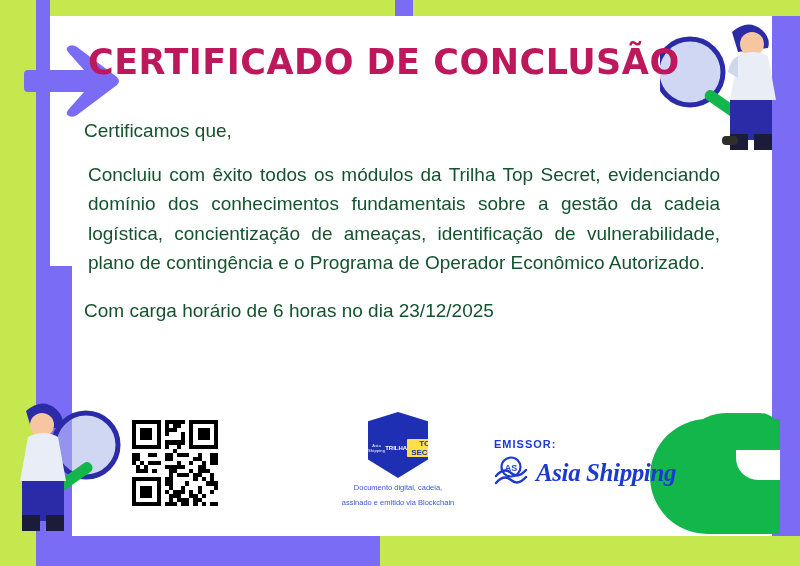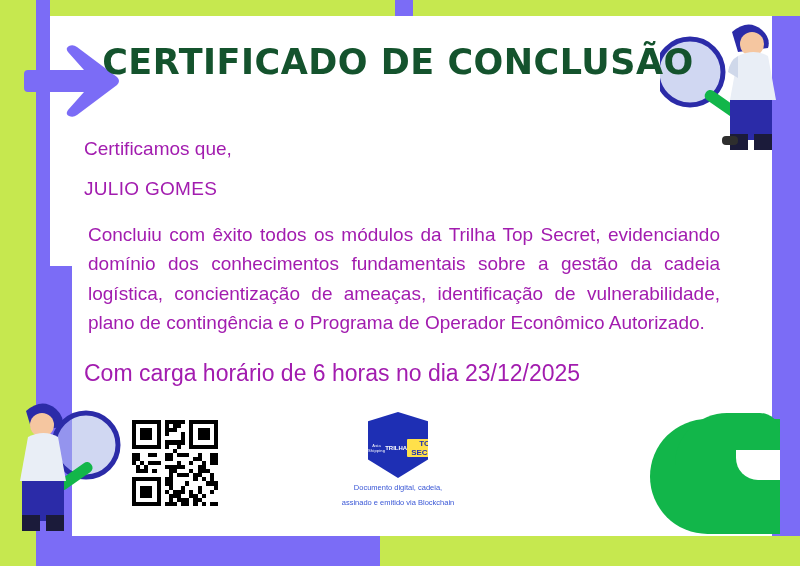--- a/index.html
+++ b/index.html
@@ -98,53 +98,52 @@
     width: 98px;
     height: 74px;
   }
 
   
   .title {
     position: absolute;
     left: 88px;
     top: 42px;
     width: 620px;
-    text-align: center;
     font-size: 35px;
     font-weight: bold;
     letter-spacing: 0.5px;
-    color: #14532d;
+    color: #be185d;
     font-family: "DejaVu Sans", sans-serif;
   }
 
   
   .body-block {
     position: absolute;
     left: 84px;
-    top: 138px;
+    top: 120px;
     width: 636px;
-    color: #a21caf;
+    color: #14532d;
   }
   .line-certificamos {
     font-size: 19px;
     margin-bottom: 18px;
   }
   .line-name {
     font-size: 19px;
     margin-bottom: 20px;
     letter-spacing: 0.3px;
   }
   .paragraph {
     font-size: 19px;
     line-height: 1.55;
     text-align: justify;
     margin: 0 0 22px 4px;
   }
   .line-carga {
-    font-size: 23px;
+    font-size: 19px;
   }
 
   
   .qr {
     position: absolute;
     left: 128px;
     top: 416px;
     width: 86px;
     height: 86px;
     background: #ffffff;
@@ -336,21 +335,20 @@
       <rect x="14" y="86" width="42" height="40" fill="#2b2ba8"></rect>
       <rect x="14" y="120" width="18" height="16" fill="#1b1b3a"></rect>
       <rect x="38" y="120" width="18" height="16" fill="#1b1b3a"></rect>
     </svg>
   </div>
 
   <div class="title">CERTIFICADO DE CONCLUSÃO</div>
 
   <div class="body-block">
     <div class="line-certificamos">Certificamos que,</div>
-    <div class="line-name">JULIO GOMES</div>
     <p class="paragraph">Concluiu com êxito todos os módulos da Trilha Top Secret, evidenciando domínio dos conhecimentos fundamentais sobre a gestão da cadeia logística, concientização de ameaças, identificação de vulnerabilidade, plano de contingência e o Programa de Operador Econômico Autorizado.</p>
     <div class="line-carga">Com carga horário de 6 horas no dia 23/12/2025</div>
   </div>
 
   <div class="qr">
     <div class="qr-grid" id="qrgrid">
         <i class="on"></i>
         <i class="on"></i>
         <i class="on"></i>
         <i class="on"></i>
@@ -802,14 +800,28 @@
         <div class="seal-l2">TOP SECRET</div>
         <div class="seal-globe">
           <div class="seal-cap"></div>
         </div>
       </div>
     </div>
     <div class="seal-note">Documento digital, cadeia,</div>
     <div class="seal-note">assinado e emitido via Blockchain</div>
   </div>
 
+  <div class="emissor-wrap">
+    <div class="emissor-label">EMISSOR:</div>
+    <div class="asia-row">
+      <div class="asia-mark">
+        <svg viewBox="0 0 34 34" width="34" height="34">
+          <path d="M2 20 q8 -9 15 -3 q7 6 15 -3" fill="none" stroke="#1d3ad0" stroke-width="2.4" stroke-linecap="round"></path>
+          <path d="M2 27 q8 -9 15 -3 q7 6 15 -3" fill="none" stroke="#1d3ad0" stroke-width="2.4" stroke-linecap="round"></path>
+          <circle cx="17" cy="11" r="9.5" fill="none" stroke="#1d3ad0" stroke-width="2.2"></circle>
+          <text x="17" y="15" font-size="9" font-weight="bold" fill="#1d3ad0" text-anchor="middle" font-family="Liberation Sans, sans-serif">AS</text>
+        </svg>
+      </div>
+      <div class="asia-name">Asia Shipping</div>
+    </div>
+  </div>
 
 </div>
 
 </body></html>

